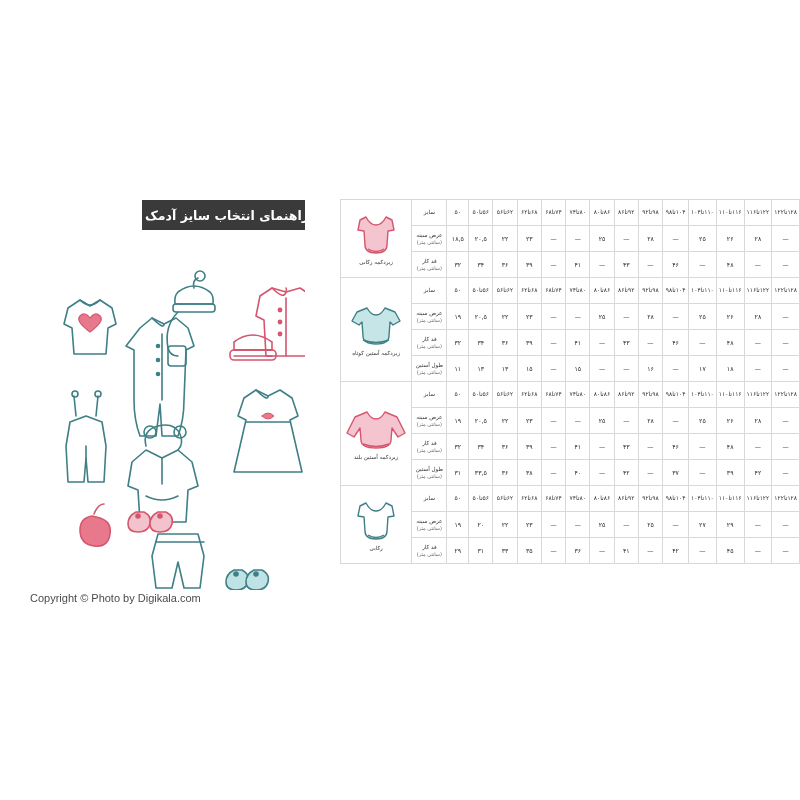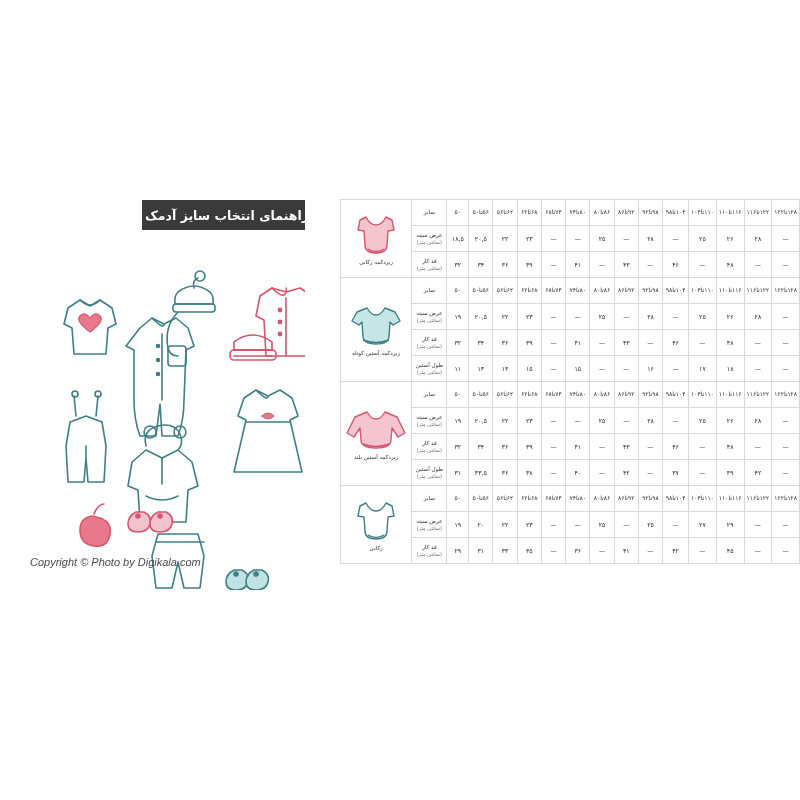--- a/index.html
+++ b/index.html
@@ -35,26 +35,25 @@
     font-size: 12.5px;
     font-weight: bold;
     letter-spacing: 0.2px;
     direction: rtl;
   }
 
   
   .copyright {
     position: absolute;
     left: 30px;
-    top: 556px;
+    top: 592px;
     font-size: 11px;
     color: #4b4b4b;
     direction: ltr;
     font-family: "Liberation Sans", sans-serif;
-    font-style: italic;
   }
 
   
   .illus {
     position: absolute;
     left: 28px;
     top: 250px;
     width: 280px;
     height: 340px;
   }

